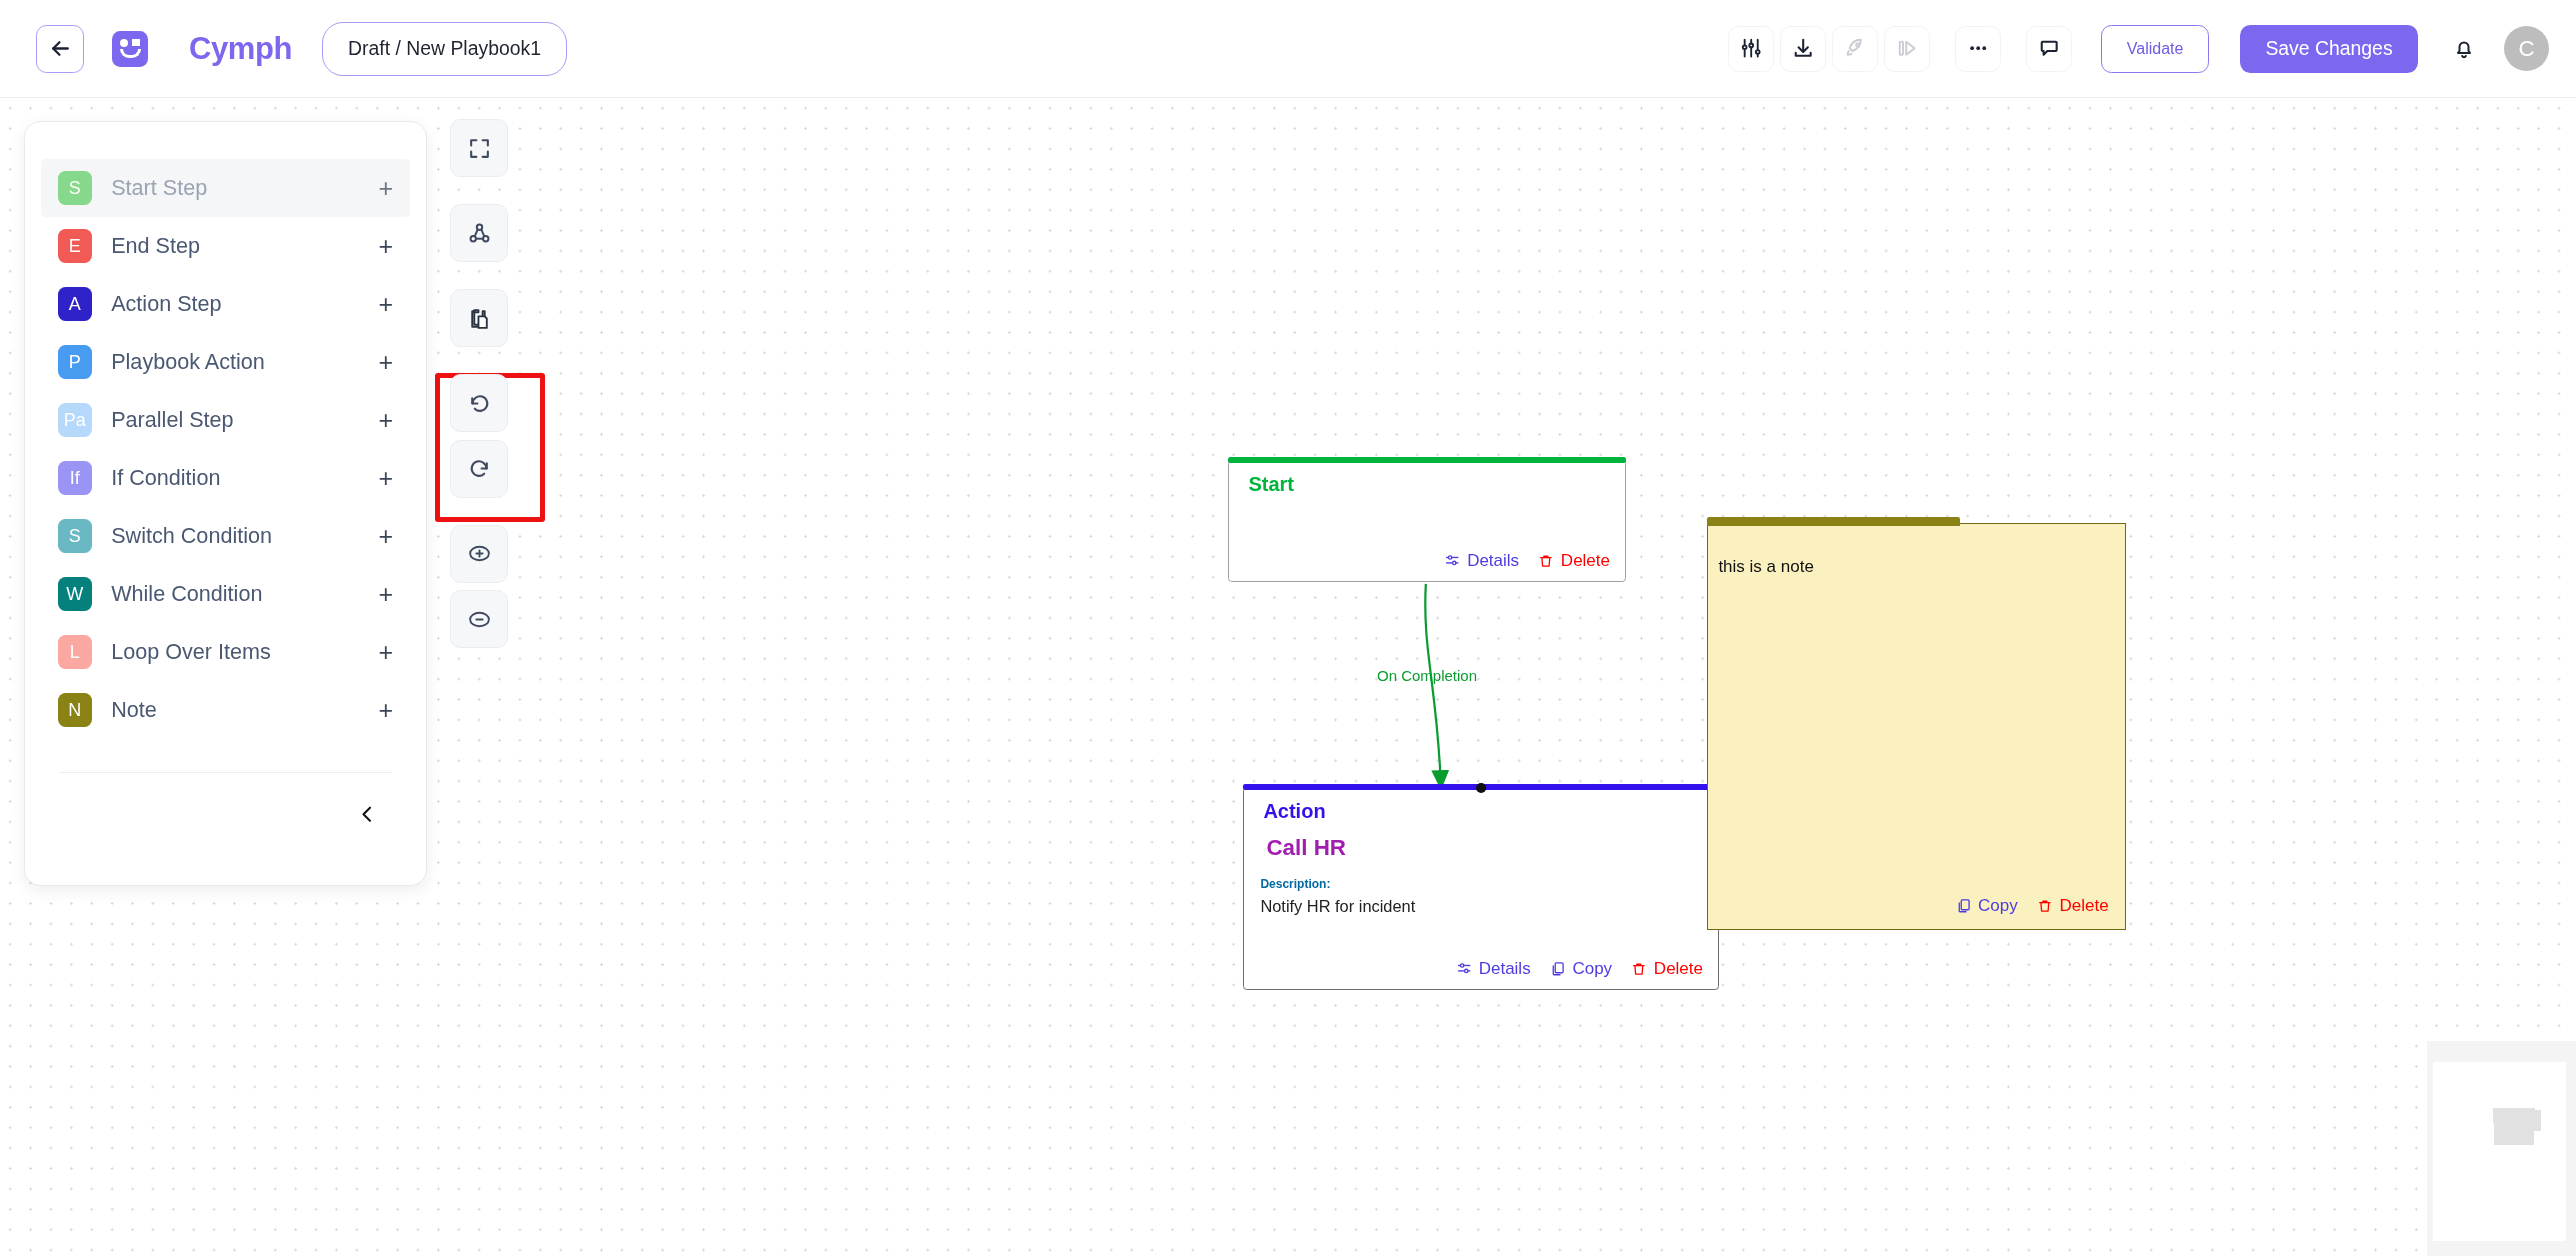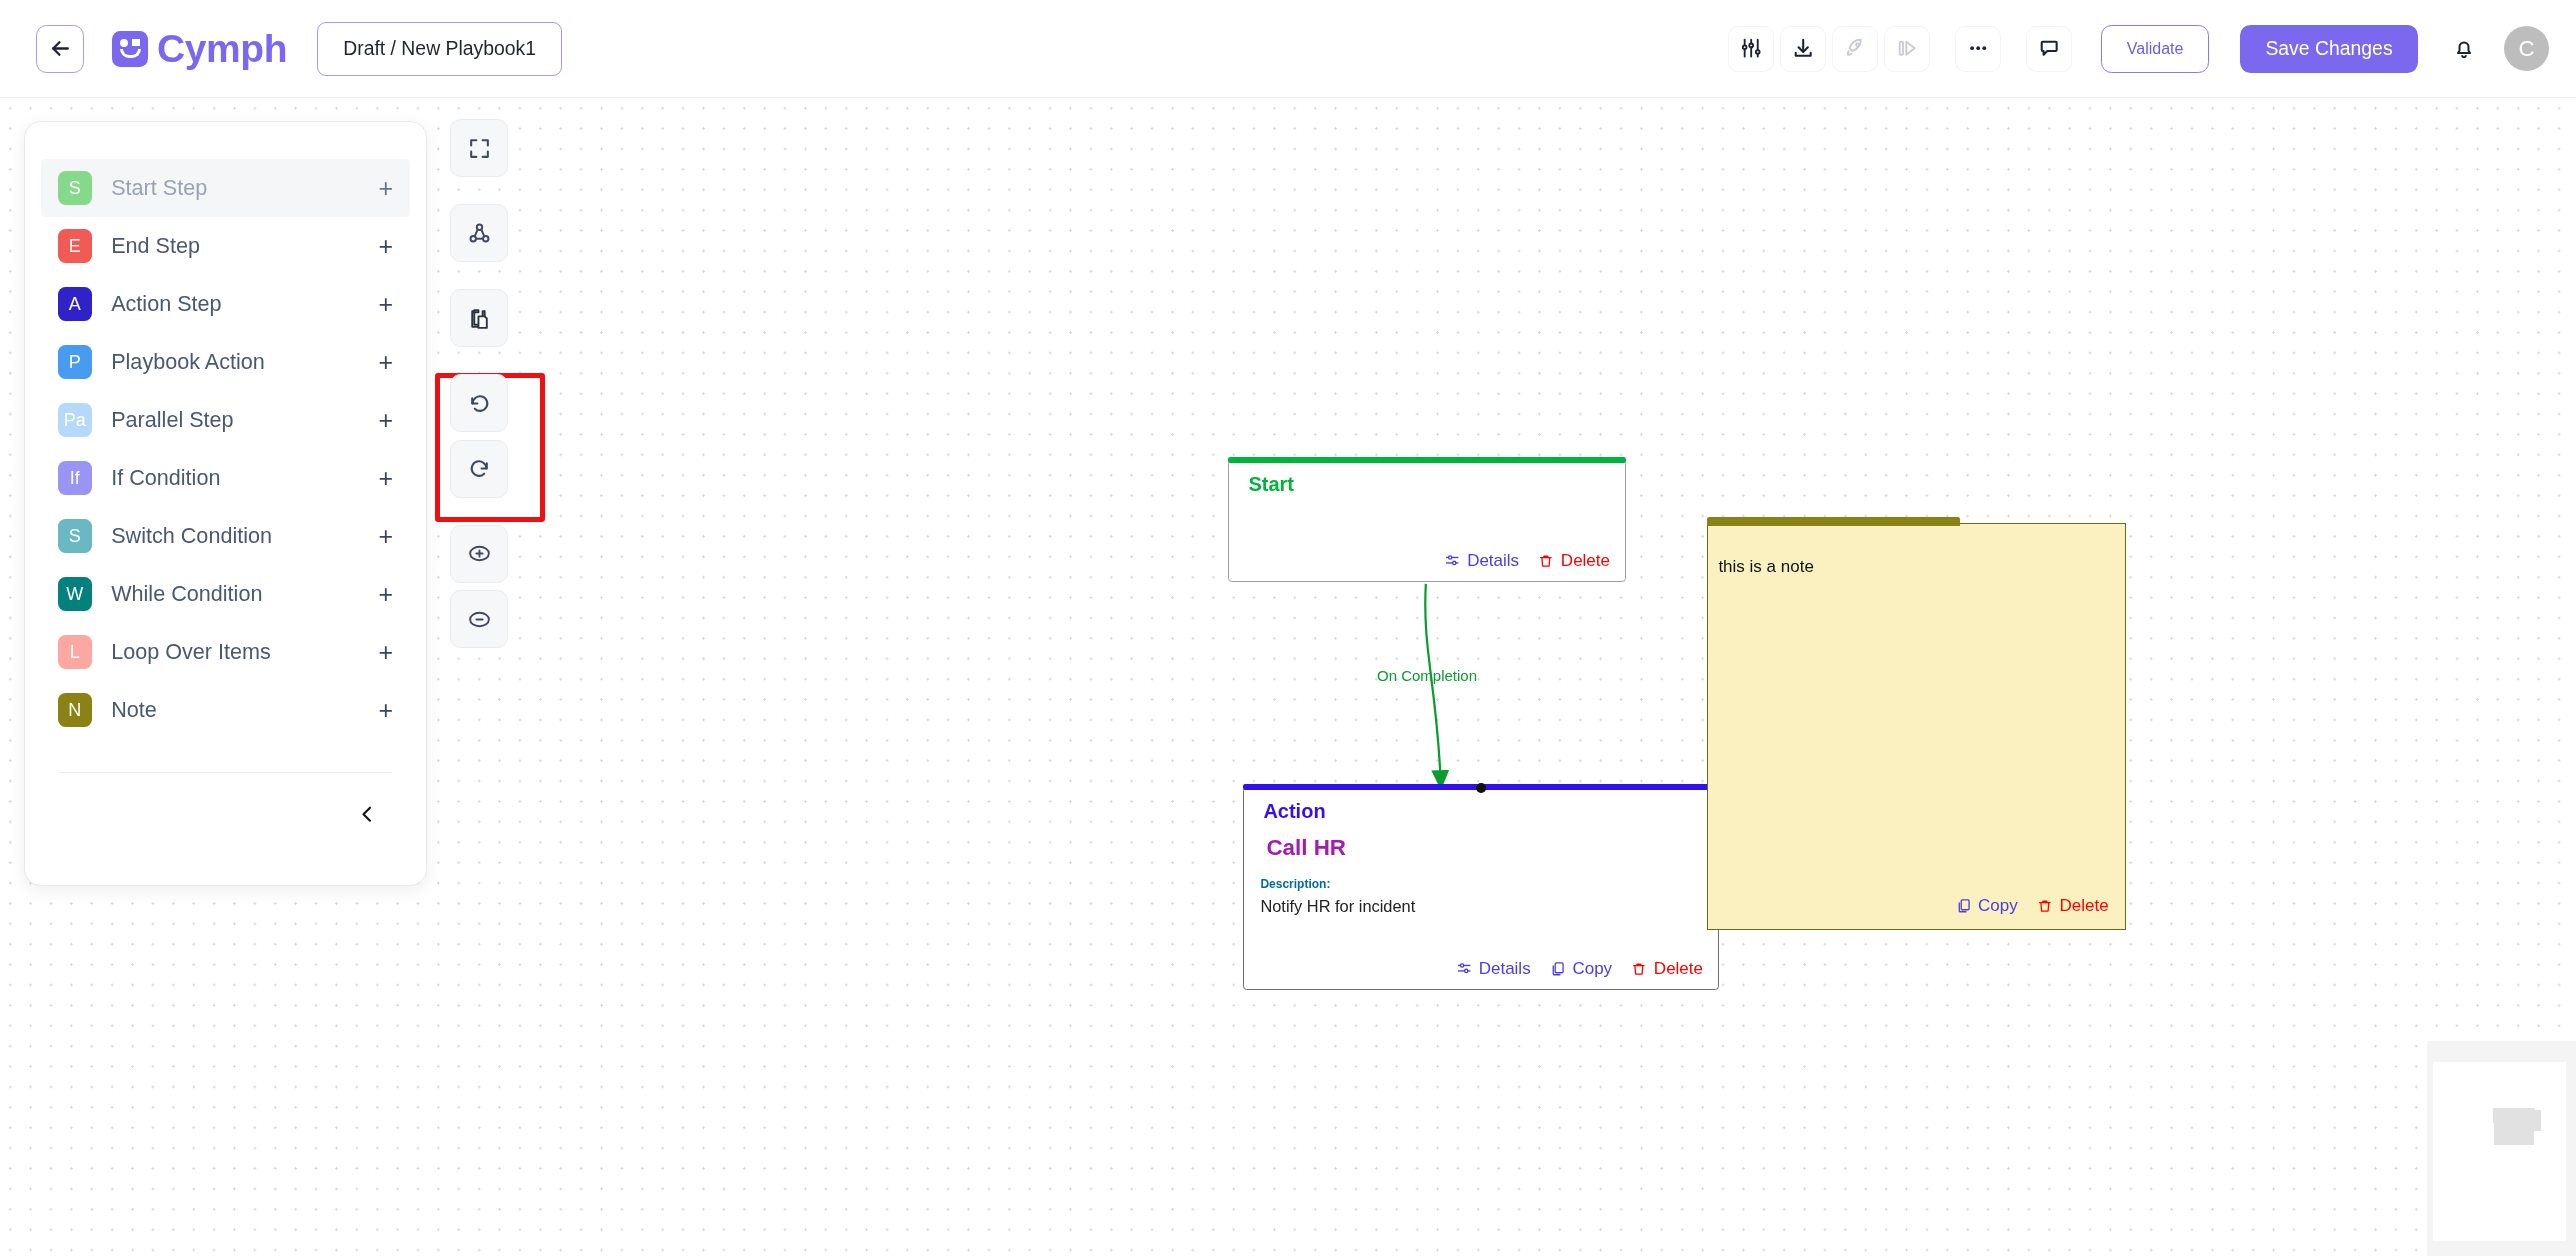--- a/index.html
+++ b/index.html
@@ -49,29 +49,30 @@
     width: 8.2px; height: 7.5px; background: #fff;
   }
   .brand-mark .bm-smile {
     position: absolute; left: 7.5px; top: 18px;
     width: 21px; height: 9.7px;
     border: 0 solid #fff; border-bottom-width: 3.7px;
     border-left-width: 3.7px; border-right-width: 3.7px;
     border-radius: 0 0 12px 12px;
   }
   .brand-name {
-    font-size: 39px; font-weight: 700; color: #7b68ee;
+    font-size: 31px; font-weight: 700; color: #7b68ee;
     letter-spacing: -0.4px;
+    margin-left: 32px;
   }
   .playbook-chip {
     margin-left: 30px;
     height: 54px;
     padding: 0 25px;
     border: 1.5px solid #a79bf5;
-    border-radius: 9px;
+    border-radius: 21px;
     background: #fff;
     display: flex; align-items: center;
     font-size: 19.4px; color: #1f2430;
     cursor: pointer;
   }
   .topbar-right {
     margin-left: auto; margin-right: 27px;
     display: flex; align-items: center;
   }
   .icon-btn {

